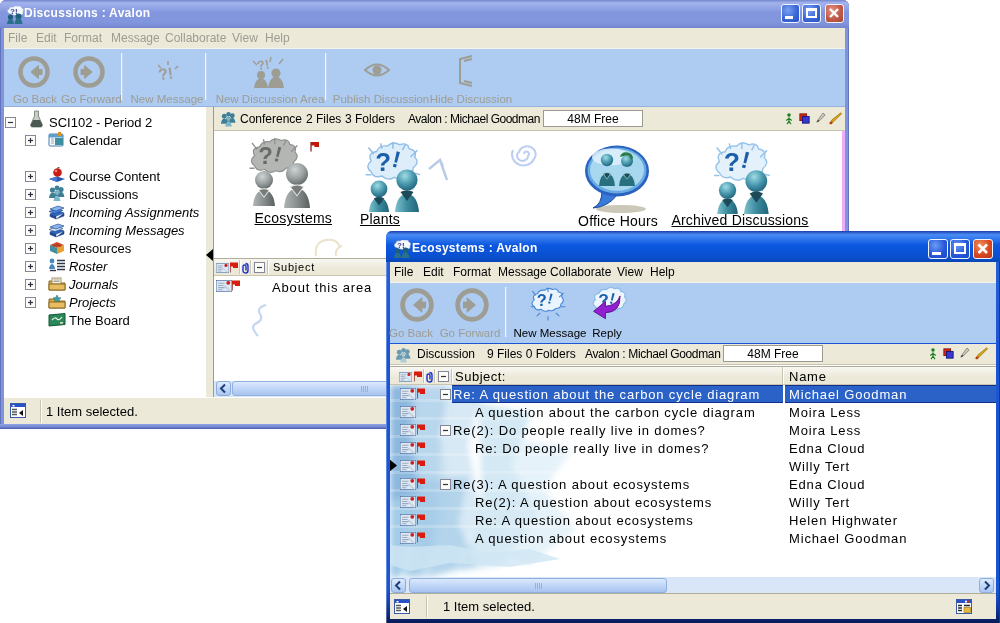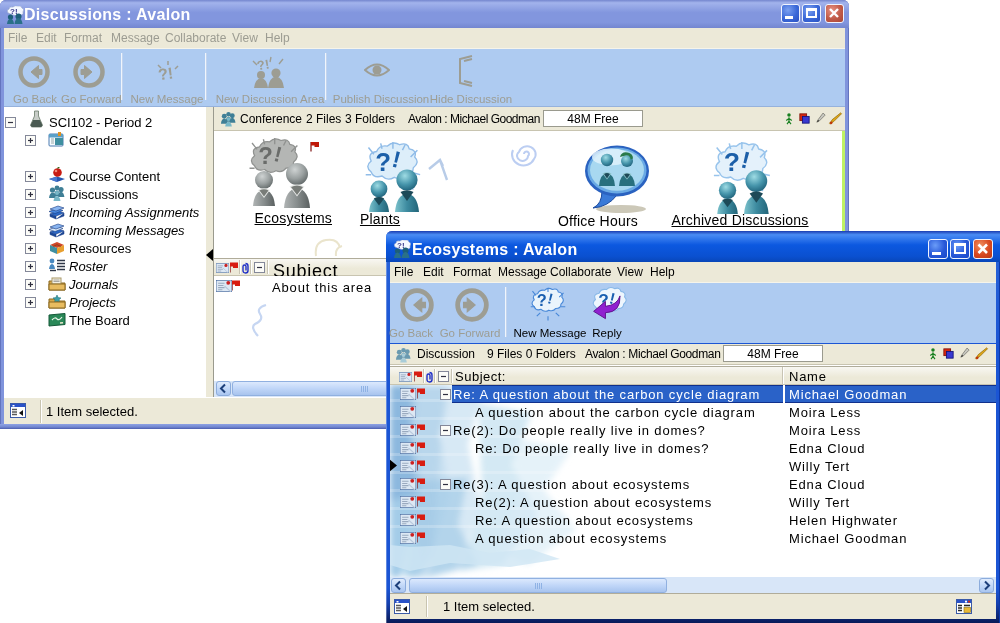--- a/index.html
+++ b/index.html
@@ -10,21 +10,21 @@
 #w2{left:386px;top:231px;width:614px;height:392px;border-radius:6px 0 0 0;
  background:linear-gradient(180deg,#2a64d8 0,#1b55d4 30%,#1b55d4 91%,#1440b0 95%,#081a58 100%);
  box-shadow:inset -1px 0 0 #0c38a8,inset 1px 0 0 rgba(255,255,255,.3)}
 
 .tbar{left:0;top:0;right:0;height:28px;border-radius:6px 6px 0 0;overflow:hidden}
 #w1 .tbar{background:linear-gradient(180deg,#7486ce 0,#a2b3ec 10%,#8296de 45%,#8296de 80%,#7486d0 100%)}
 #w2 .tbar{height:31px;border-radius:6px 0 0 0;
  background:linear-gradient(180deg,#1a3cb0 0,#4a8cf4 12%,#0c58e0 45%,#0a50d0 82%,#0846b8 100%)}
 .ticon{left:6px;top:6px;width:18px;height:18px}
 #w2 .ticon{left:7px;top:9px}
-.ttext{color:#fff;font-size:16px;font-weight:bold;letter-spacing:.3px}
+.ttext{color:#fff;font-size:12px;font-weight:bold;letter-spacing:.3px}
 #w1 .ttext{left:24px;top:6px}
 #w2 .ttext{left:26px;top:10px}
 .wbtn{top:4px;width:19px;height:19px;border-radius:3px;border:1px solid #f0f4ff;
  box-sizing:border-box;color:#fff}
 #w2 .wbtn{top:8px;width:20px;height:20px}
 .bmin{background:radial-gradient(circle at 35% 30%,#7ba0f0 0,#3a68d8 55%,#2a50c0 100%)}
 .bmax{background:radial-gradient(circle at 35% 30%,#7ba0f0 0,#3a68d8 55%,#2a50c0 100%)}
 .bclose{background:radial-gradient(circle at 35% 30%,#e89080 0,#c05a48 55%,#a84434 100%)}
 #w2 .bmin,#w2 .bmax{background:radial-gradient(circle at 35% 30%,#6a9cf8 0,#2858d8 55%,#1848c8 100%)}
 #w2 .bclose{background:radial-gradient(circle at 35% 30%,#f09060 0,#d84820 55%,#b83818 100%)}
@@ -40,21 +40,21 @@
 .tlab{font-size:11.5px;color:#9d9d93;top:44px;text-align:center;white-space:nowrap}
 #w2 .tlab{top:44px}
 .tlab.k{color:#000}
 .tsep{top:4px;bottom:6px;width:1px;background:#c2d4ee;border-left:1px solid #f0f5fc}
 
 #c1{left:4px;top:107px;width:841px;height:290px;background:#fff}
 #tree{left:0;top:0;width:202px;height:290px;background:#fff;overflow:hidden}
 .trow{left:0;height:18px;width:100%;font-size:13px;color:#000;white-space:nowrap}
 .trow .lab{top:2px}
 #split{left:202px;top:0;width:7px;height:290px;background:#ece9d8;border-right:1px solid #9a9a8e;box-sizing:content-box}
-#rp1{left:210px;top:0;width:631px;height:290px;background:#bef264}
+#rp1{left:210px;top:0;width:631px;height:290px;background:#f0abfc}
 .confbar{left:0;top:0;right:0;height:24px;background:#ece9d8;border-bottom:1px solid #c8c4b0;
  font-size:12px;color:#000;box-sizing:border-box}
 .freebox{background:#fff;border:1px solid #9a9a8e;font-size:12px;text-align:center;box-sizing:border-box}
 .biglab{font-size:14px;color:#000;letter-spacing:.2px;white-space:nowrap}
 .biglab.u{text-decoration:underline}
 .phead{background:linear-gradient(180deg,#f8f7f2 0,#ece9d8 60%);border-top:1px solid #b0ac9a;
  border-bottom:1px solid #c8c4b0;box-sizing:border-box}
 .hsep{width:1px;background:#c8c4b4;border-right:1px solid #fff}
 
 .sb{background:#d8e6f8}
@@ -475,21 +475,21 @@
             <path d="M27,31 L30,35.5 L33,31 q-1.5,-.9 -3,-.9 t-3,.9 Z" fill="#1d4a58"></path>
           </g>
           <g>
             <circle cx="50" cy="18" r="6" fill="url(#thead)"></circle>
             <path d="M43,14 q1.5,-5.5 7.5,-4.5 q5.5,1 5.5,6 l-2.5,1 q0,-4 -4,-4.2 Z" fill="#2a7a4a"></path>
             <path d="M42,43 q1,-11.5 8,-12.5 q7,1 8,12.5 Z" fill="#28707e"></path>
             <path d="M45.5,31 L50,36.5 L54.5,31 q-2.2,-1.3 -4.5,-1.3 t-4.5,1.3 Z" fill="#8fc4cc"></path>
             <path d="M47,31.4 L50,35.5 L53,31.4 q-1.5,-.9 -3,-.9 t-3,.9 Z" fill="#1d4a58"></path>
           </g>
         </svg>
-        <div class="a biglab" style="left:344px;top:82px;width:100px;text-align:left">Office Hours</div>
+        <div class="a biglab" style="left:344px;top:82px;width:100px;text-align:right">Office Hours</div>
 
         <svg class="a" style="left:496px;top:11px" width="68" height="72" viewBox="0 0 66 70">
           <g transform="translate(1,0) scale(1.36)" fill="#e4f1fb" stroke="#98c4ec" style="color:#1c5fa8">
             <use href="#cloudqm" stroke-width="1"></use>
             <path d="M4,4 l4,5 M40,6 l-5,5 M22,0 l0,5 M13,1 l1,4 M31,2 l-2,4 M2,24 l4,0 M42,24 l-4,-1 M10,36 l3,-4 M37,35 l-3,-4" stroke="#98c4ec" stroke-width="1.1"></path>
           </g>
           <g>
             <circle cx="17" cy="47" r="8.4" fill="url(#thead)"></circle>
             <path d="M7,70 q1.2,-13.5 10,-15 q8.8,1.5 10,15 Z" fill="url(#tbody)"></path>
             <path d="M11.8,56.5 L17,63.5 L22.2,56.5 q-2.6,-1.4 -5.2,-1.4 q-2.6,0 -5.2,1.4 Z" fill="#1d4a58"></path>
@@ -511,21 +511,21 @@
           </svg>
         <div class="a hsep" style="left:25px;top:1px;bottom:1px"></div>
         <svg class="a" style="left:28px;top:3px" width="7" height="12" viewBox="0 0 7 12">
             <use href="#pclip"></use>
           </svg>
         <div class="a hsep" style="left:36px;top:1px;bottom:1px"></div>
         <svg class="a" style="left:40px;top:3px" width="11" height="11" viewBox="0 0 11 11">
             <use href="#minusbox"></use>
           </svg>
         <div class="a hsep" style="left:53px;top:1px;bottom:1px"></div>
-        <span class="a" style="left:59px;top:2px;font-size:18px;letter-spacing:.75px">Subject</span>
+        <span class="a" style="left:59px;top:2px;font-size:11px;letter-spacing:.75px">Subject</span>
       </div>
       <div class="a" style="left:0;top:169px;width:628px;height:105px;background:#fff">
         <div class="a lrow" style="top:3px">
           <svg class="a" style="left:2px;top:1px" width="16" height="12" viewBox="0 0 15 11">
               <use href="#envelope"></use>
             </svg>
           <svg class="a" style="left:18px;top:1px" width="9" height="11" viewBox="0 0 9 10">
               <use href="#rflag"></use>
             </svg>
           <span class="a" style="left:58px;top:1px">About this area</span>

